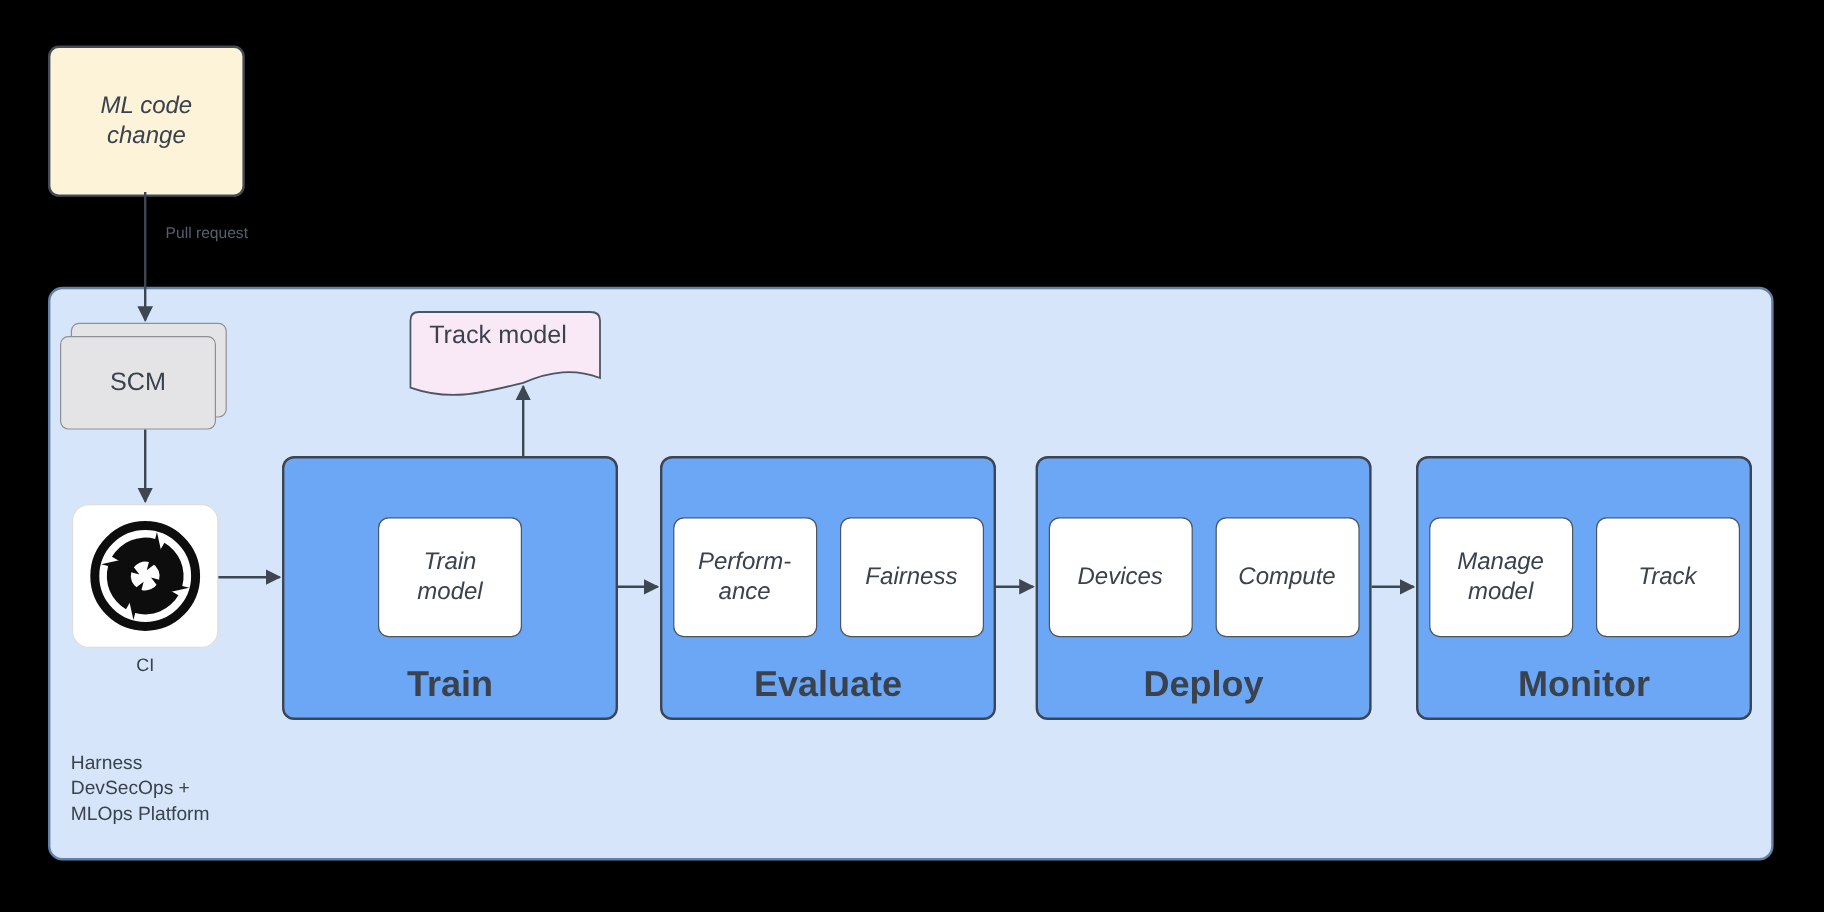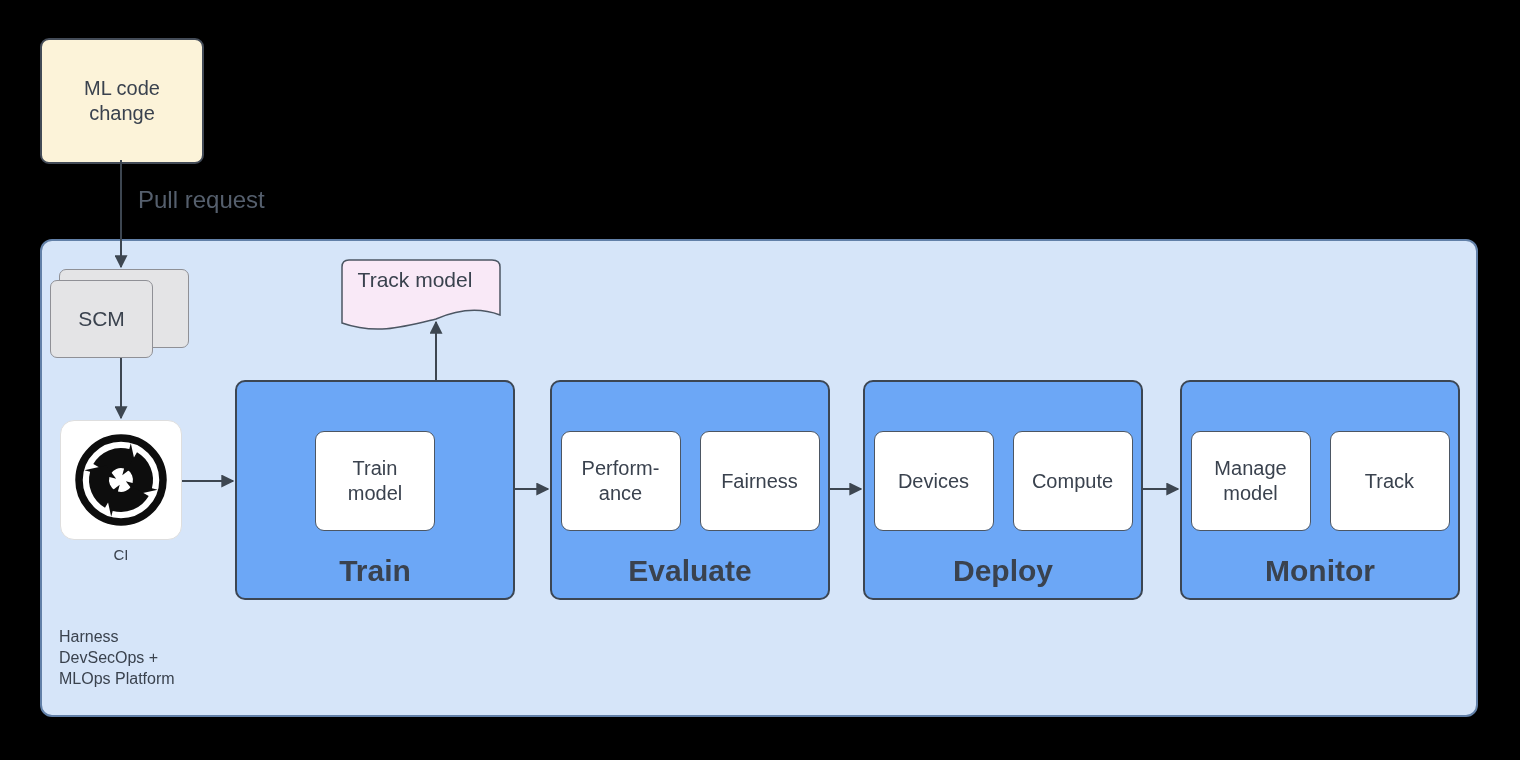--- a/index.html
+++ b/index.html
@@ -4,34 +4,34 @@
 <style>
   html,body{margin:0;padding:0;}
   body{
     width:1520px;height:760px;
     background:var(--bg,#000);
     font-family:"Liberation Sans", sans-serif;
     color:var(--text,#3a424e);
     overflow:hidden;
   }
   .canvas{position:relative;width:1520px;height:760px;background:var(--bg,#000);}
-  .pre{white-space:pre-line;text-align:center;}
+  .pre{white-space:pre-line;text-align:center;font-style:italic;}
 
   
   .node-cream{
     position:absolute;left:40px;top:38px;width:160px;height:122px;
     background:var(--cream_fill);border:2px solid var(--cream_border);border-radius:9px;
     display:flex;align-items:center;justify-content:center;
     font-size:20px;line-height:1.25;
   }
 
   
   .edge-label{
     position:absolute;left:138px;top:186px;
-    font-size:24px;color:var(--text_secondary);
+    font-size:13px;color:var(--text_secondary);
   }
 
   
   .platform{
     position:absolute;left:40px;top:239px;width:1438px;height:478px;
     background:var(--container_fill);border:2px solid var(--container_border);
     border-radius:12px;box-sizing:border-box;
   }
   .platform-label{
     position:absolute;left:17px;top:386px;
@@ -39,21 +39,21 @@
     color:var(--text);
   }
 
   
   .scm-back{
     position:absolute;left:59px;top:269px;width:130px;height:79px;
     background:var(--scm_fill);border:1.5px solid var(--scm_border);border-radius:7px;
     box-sizing:border-box;
   }
   .scm-front{
-    position:absolute;left:50px;top:280px;width:103px;height:78px;
+    position:absolute;left:50px;top:280px;width:130px;height:78px;
     background:var(--scm_fill);border:1.5px solid var(--scm_border);border-radius:7px;
     box-sizing:border-box;display:flex;align-items:center;justify-content:center;
     font-size:21px;
   }
 
   
   .ci-box{
     position:absolute;left:60px;top:420px;width:122px;height:120px;
     background:var(--ci_box_fill);border:1px solid #dedede;border-radius:14px;
     box-sizing:border-box;display:flex;align-items:center;justify-content:center;

